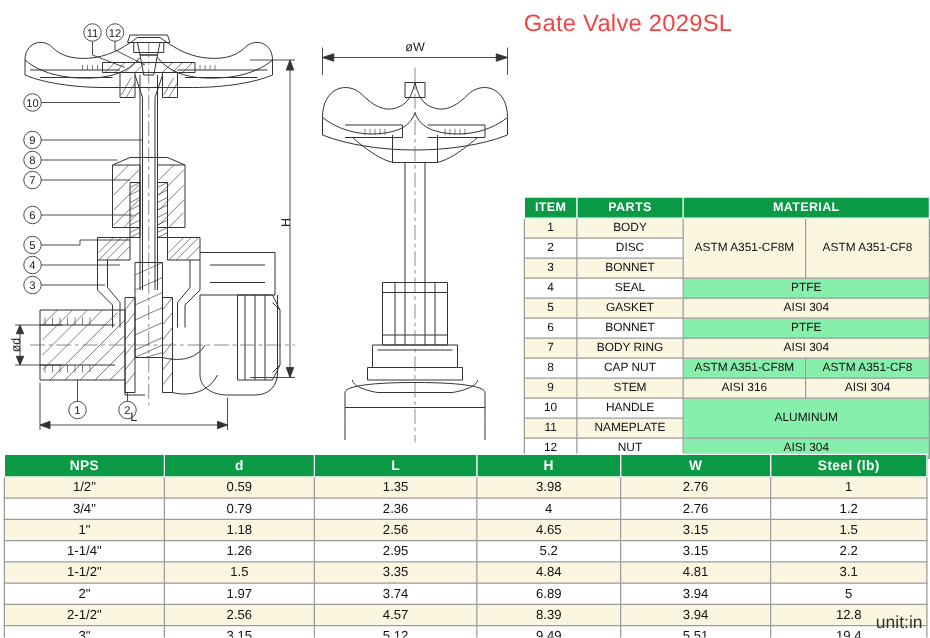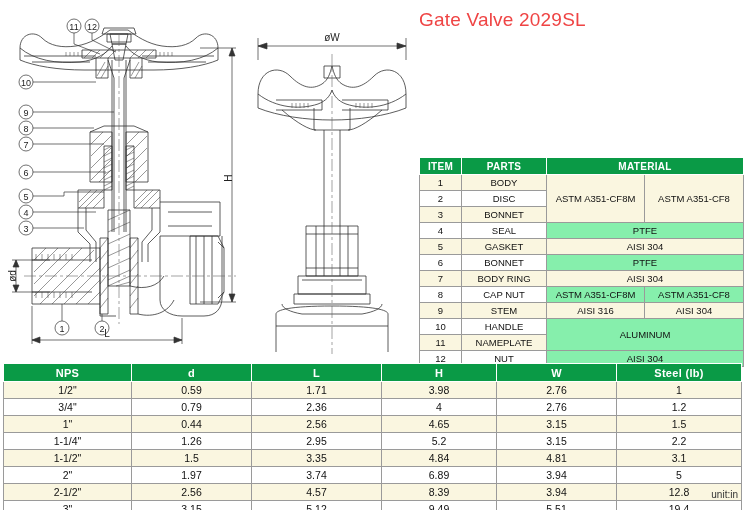--- a/index.html
+++ b/index.html
@@ -49,21 +49,21 @@
   #dimension-table td{height:14px;font-size:10.5px;}
   #dimension-table col.c-nps{width:128px;}
   #dimension-table col.c-d{width:120px;}
   #dimension-table col.c-l{width:130px;}
   #dimension-table col.c-h{width:115px;}
   #dimension-table col.c-w{width:120px;}
   #dimension-table col.c-wt{width:125px;}
 
   #unit-note{
     position:absolute;right:6px;top:489px;
-    font-size:10px;color:#333;
+    font-size:14px;color:#333;
   }
 
   
   .dwg{position:absolute;}
   #drawing-section{left:4px;top:4px;width:240px;height:350px;}
   #drawing-front{left:246px;top:4px;width:172px;height:350px;}
   .dwg svg{display:block;}
 
   .balloon-text{font-family:"Liberation Sans",sans-serif;font-size:9px;fill:#222;}
   .dimtext{font-family:"Liberation Sans",sans-serif;font-size:10px;fill:#222;}
@@ -468,36 +468,36 @@
           <th>L</th>
           <th>H</th>
           <th>W</th>
           <th>Steel (lb)</th>
         </tr>
       </thead>
       <tbody>
         <tr class="alt">
           <td>1/2"</td>
           <td>0.59</td>
-          <td>1.71</td>
+          <td>1.35</td>
           <td>3.98</td>
           <td>2.76</td>
           <td>1</td>
         </tr>
         <tr>
           <td>3/4"</td>
           <td>0.79</td>
           <td>2.36</td>
           <td>4</td>
           <td>2.76</td>
           <td>1.2</td>
         </tr>
         <tr class="alt">
           <td>1"</td>
-          <td>0.44</td>
+          <td>1.18</td>
           <td>2.56</td>
           <td>4.65</td>
           <td>3.15</td>
           <td>1.5</td>
         </tr>
         <tr>
           <td>1-1/4"</td>
           <td>1.26</td>
           <td>2.95</td>
           <td>5.2</td>

